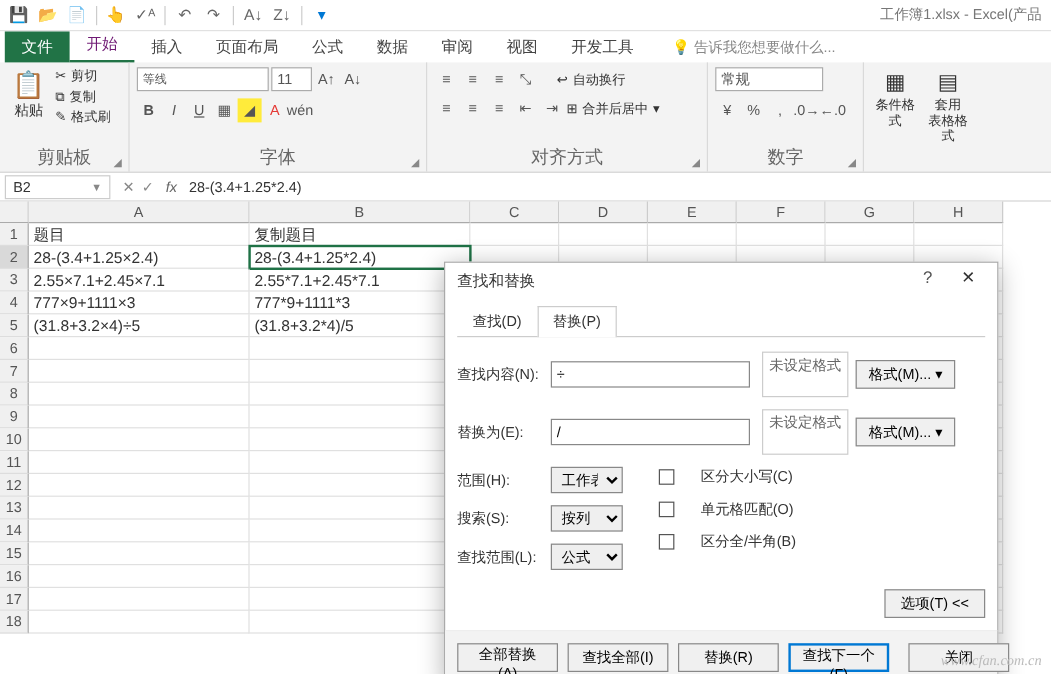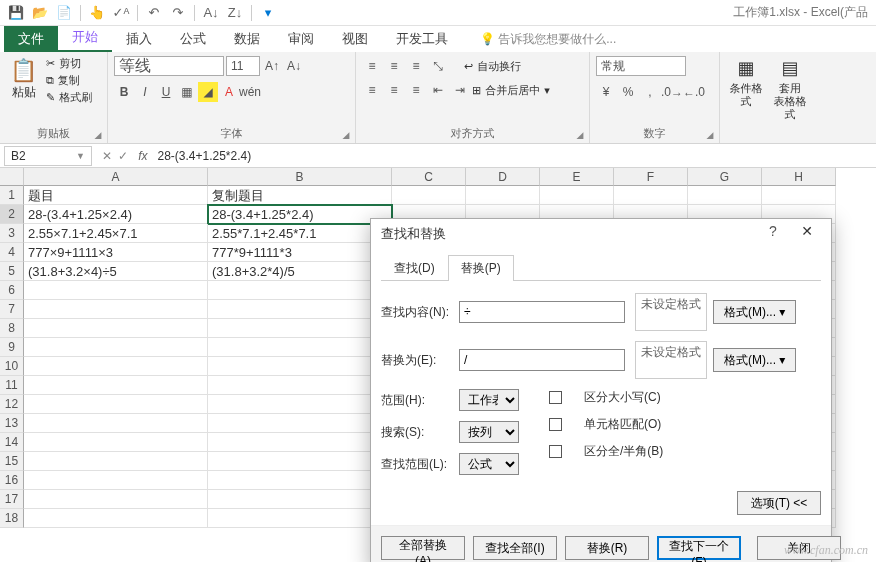--- a/index.html
+++ b/index.html
@@ -8,35 +8,35 @@
 
 .qat { height: 26px; background: #fff; display: flex; align-items: center; padding: 0 4px; border-bottom: 1px solid #e1e1e1; position: relative; }
 .qat-btn { width: 24px; height: 22px; display: flex; align-items: center; justify-content: center; color: #666; font-size: 13px; }
 .qat-sep { width: 1px; height: 16px; background: #ccc; margin: 0 4px; }
 .doc-title { position: absolute; right: 8px; color: #777; font-size: 12px; }
 
 
 .tabs { height: 26px; display: flex; align-items: flex-end; background: #fff; padding-left: 4px; }
 .tab { padding: 4px 14px; font-size: 13px; color: #444; cursor: pointer; }
 .tab.file { background: #217346; color: #fff; }
-.tab.active { color: #8b5cf6; border-bottom: 2px solid #217346; }
+.tab.active { color: #701a75; border-bottom: 2px solid #217346; }
 .tell-me { color: #888; margin-left: 12px; padding: 4px 6px; }
 
 
 .ribbon { height: 92px; background: #f3f3f3; border-bottom: 1px solid #d4d4d4; display: flex; }
 .group { border-right: 1px solid #d9d9d9; padding: 2px 6px; display: flex; flex-direction: column; position: relative; }
-.group-label { position: absolute; bottom: 2px; left: 0; right: 0; text-align: center; font-size: 11px; color: #666; }
+.group-label { position: absolute; bottom: 2px; left: 0; right: 0; text-align: center; font-size: 15px; color: #666; }
 .group-dlauncher { position: absolute; bottom: 2px; right: 2px; width: 14px; height: 14px; font-size: 9px; color: #888; text-align: center; line-height: 14px; border: 1px solid transparent; }
 .clip-area { display: flex; align-items: flex-start; }
 .paste-big { width: 36px; text-align: center; padding-top: 4px; }
 .paste-big .icon { font-size: 22px; display: block; }
 .clip-items { display: flex; flex-direction: column; gap: 2px; padding-top: 2px; margin-left: 4px; }
 .clip-item { display: flex; align-items: center; font-size: 11px; gap: 4px; }
 .font-top { display: flex; align-items: center; gap: 2px; padding-top: 2px; }
-.font-name { width: 110px; height: 20px; border: 1px solid #ababab; background: #fff; font-size: 16px; padding: 0 4px; color: #555; }
+.font-name { width: 110px; height: 20px; border: 1px solid #ababab; background: #fff; font-size: 10px; padding: 0 4px; color: #555; }
 .font-size { width: 34px; height: 20px; border: 1px solid #ababab; background: #fff; font-size: 12px; padding: 0 4px; color: #555; }
 .sm-btn { width: 20px; height: 20px; display: inline-flex; align-items: center; justify-content: center; color: #555; font-size: 12px; }
 .font-bot { display: flex; align-items: center; gap: 1px; margin-top: 6px; }
 .align-rows { display: flex; flex-direction: column; gap: 4px; padding-top: 2px; }
 .align-row { display: flex; align-items: center; gap: 2px; }
 .wrap-txt { font-size: 11px; display: flex; align-items: center; gap: 4px; }
 .num-area { padding-top: 2px; }
 .num-combo { width: 90px; height: 20px; border: 1px solid #ababab; background: #fff; font-size: 12px; padding: 0 4px; color: #555; }
 .num-row { display: flex; gap: 2px; margin-top: 6px; }
 .styles-area { display: flex; padding-top: 4px; gap: 4px; }
@@ -114,20 +114,21 @@
   <span class="qat-btn">Z↓</span>
   <span class="qat-sep"></span>
   <span class="qat-btn" style="color:#0078d4">▾</span>
   <span class="doc-title">工作簿1.xlsx - Excel(产品</span>
 </div>
 
 <div class="tabs">
   <div class="tab file">文件</div>
   <div class="tab active">开始</div>
   <div class="tab">插入</div>
+  <div class="tab">页面布局</div>
   <div class="tab">公式</div>
   <div class="tab">数据</div>
   <div class="tab">审阅</div>
   <div class="tab">视图</div>
   <div class="tab">开发工具</div>
   <div class="tell-me">💡 <span>告诉我您想要做什么...</span></div>
 </div>
 
 <div class="ribbon">
 

